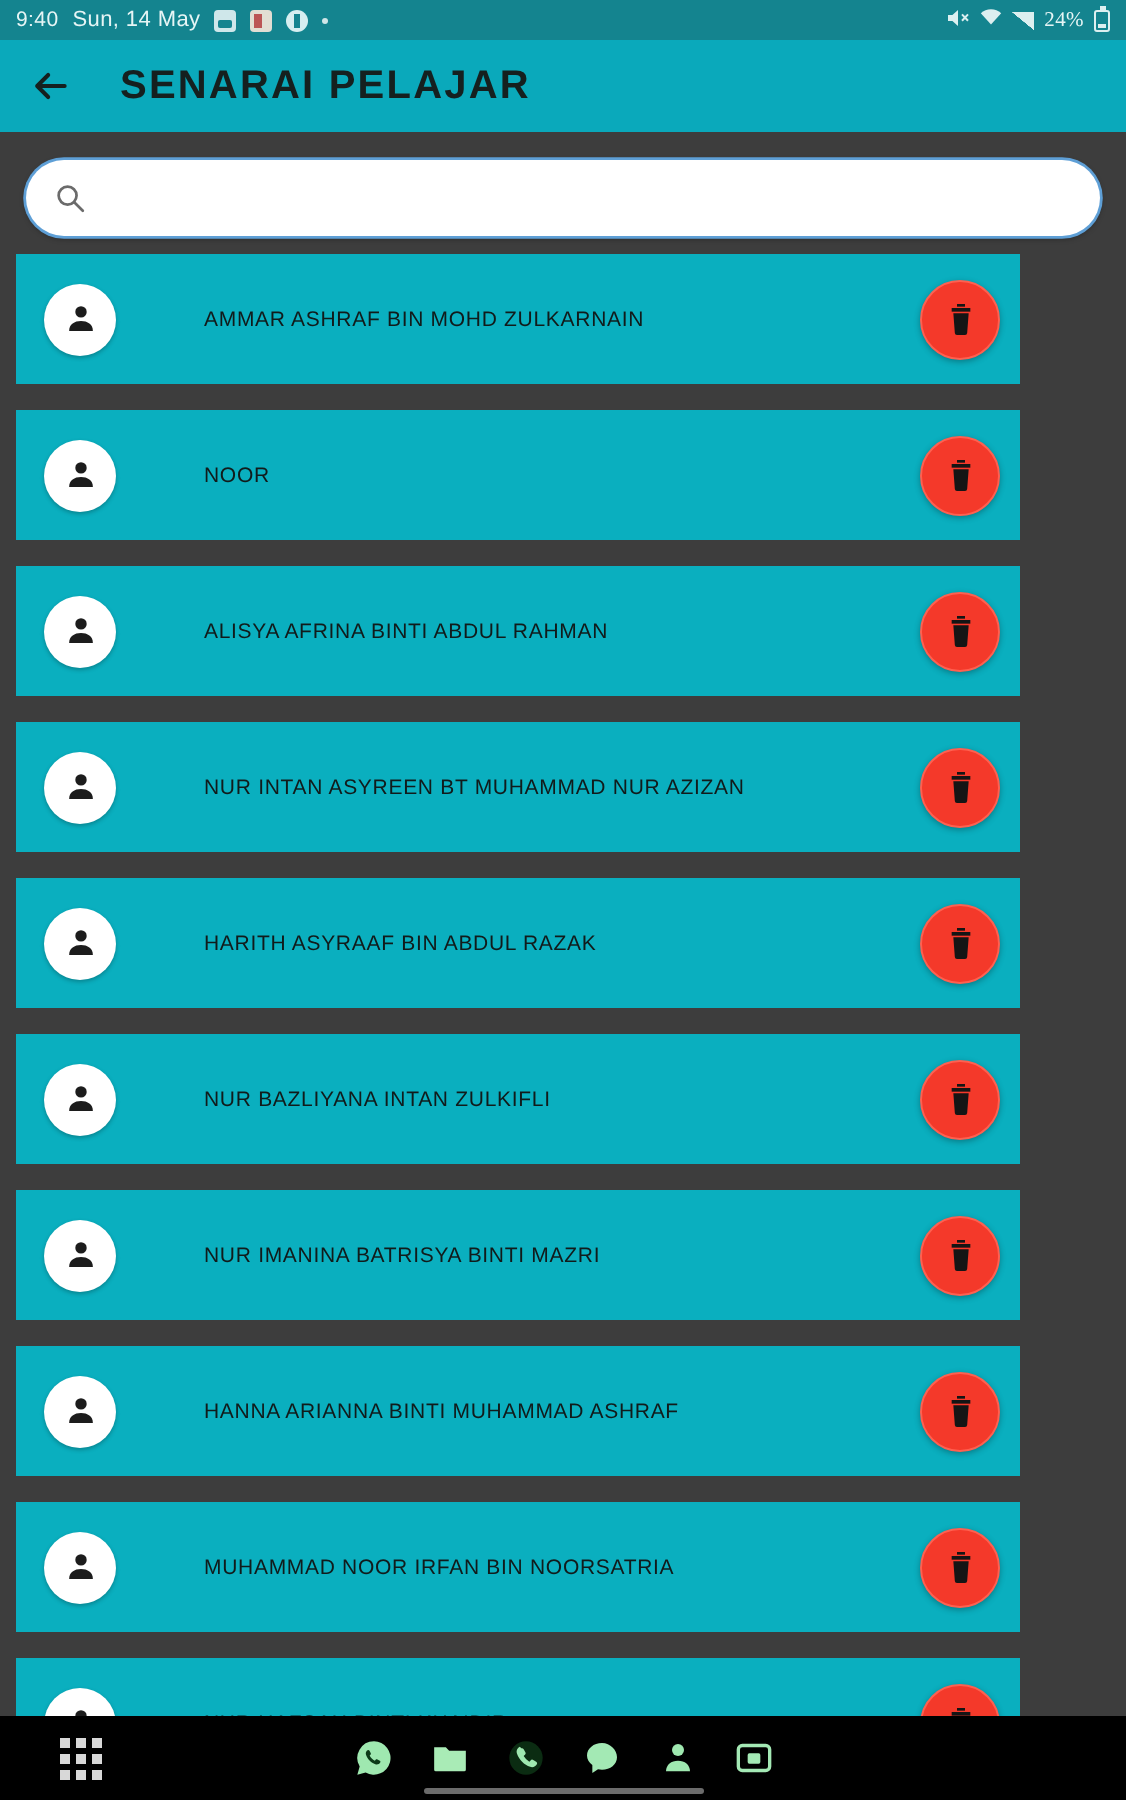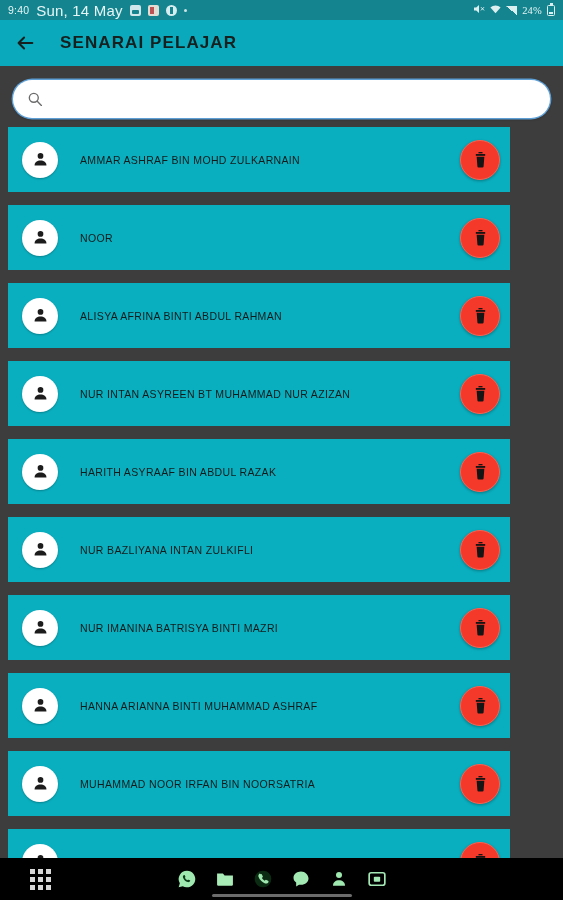--- a/index.html
+++ b/index.html
@@ -12,21 +12,21 @@
   #screen { position:relative; width:563px; height:900px; background:#3d3d3d; overflow:hidden; }
 
   
   .statusbar {
     height:20px; background:#14848f; color:#e6f5f5;
     display:flex; align-items:center; padding:0 8px;
     font-size:10.5px; letter-spacing:.2px;
   }
   .sb-left { display:flex; align-items:center; gap:7px; }
   .sb-time { font-size:10.5px; }
-  .sb-date { font-size:15px; }
+  .sb-date { font-size:11px; }
   .sb-ic { width:11px; height:11px; border-radius:2px; display:inline-block; position:relative; }
   .sb-ic.photos { background:#cfe7ea; }
   .sb-ic.photos:after{ content:""; position:absolute; left:2px; top:5px; width:7px; height:4px; background:#14848f; border-radius:1px; }
   .sb-ic.gallery { background:#e2ded3; }
   .sb-ic.gallery:after{ content:""; position:absolute; left:2px; top:2px; width:4px; height:7px; background:#b55; }
   .sb-ic.circle { background:#d6eef0; border-radius:50%; }
   .sb-ic.circle:after{ content:""; position:absolute; left:4px; top:2px; width:3px; height:7px; background:#14848f; }
   .sb-dot { width:3px; height:3px; border-radius:50%; background:#cfe5e7; display:inline-block; }
   .sb-right { margin-left:auto; display:flex; align-items:center; gap:5px; }
   .sb-mute { font-size:10px; }
@@ -39,21 +39,21 @@
   .sb-batt:after{ content:""; position:absolute; left:.8px; right:.8px; bottom:.8px; height:24%; background:#dceff0; }
 
   
   .appbar {
     height:46px; background:#0aa9bb; display:flex; align-items:center;
     padding:0 14px; gap:24px;
   }
   .back-btn { width:22px; height:22px; position:relative; cursor:pointer; flex:0 0 auto; }
   .back-btn svg { display:block; }
   .appbar-title {
-    font-size:17px; font-weight:bold; color:#15201f;
+    font-size:20px; font-weight:bold; color:#15201f;
     letter-spacing:1.1px;
   }
 
   
   .content { position:absolute; top:66px; left:0; right:0; bottom:0; background:#3d3d3d; }
   .search-wrap { padding:14px 13px 9px 13px; }
   .search-box {
     height:38px; background:#ffffff; border-radius:19px;
     display:flex; align-items:center; padding:0 14px;
     box-shadow:0 0 0 1.4px #5e9fd6, 0 1px 3px rgba(0,0,0,.45);
@@ -69,20 +69,21 @@
   
   .list { padding:0 0 0 8px; }
   .row {
     position:relative;
     width:502px; height:65px;
     background:#0aafbf;
     margin-bottom:13px;
     display:flex; align-items:center;
     padding:0 10px 0 14px;
     cursor:pointer;
+    gap:22px;
   }
   .avatar {
     width:36px; height:36px; border-radius:50%;
     background:#ffffff; flex:0 0 auto;
     display:flex; align-items:center; justify-content:center;
     box-shadow:0 1px 2px rgba(0,0,0,.25);
   }
   .avatar svg { display:block; }
   .row-name {
     margin-left:22px; flex:1;

